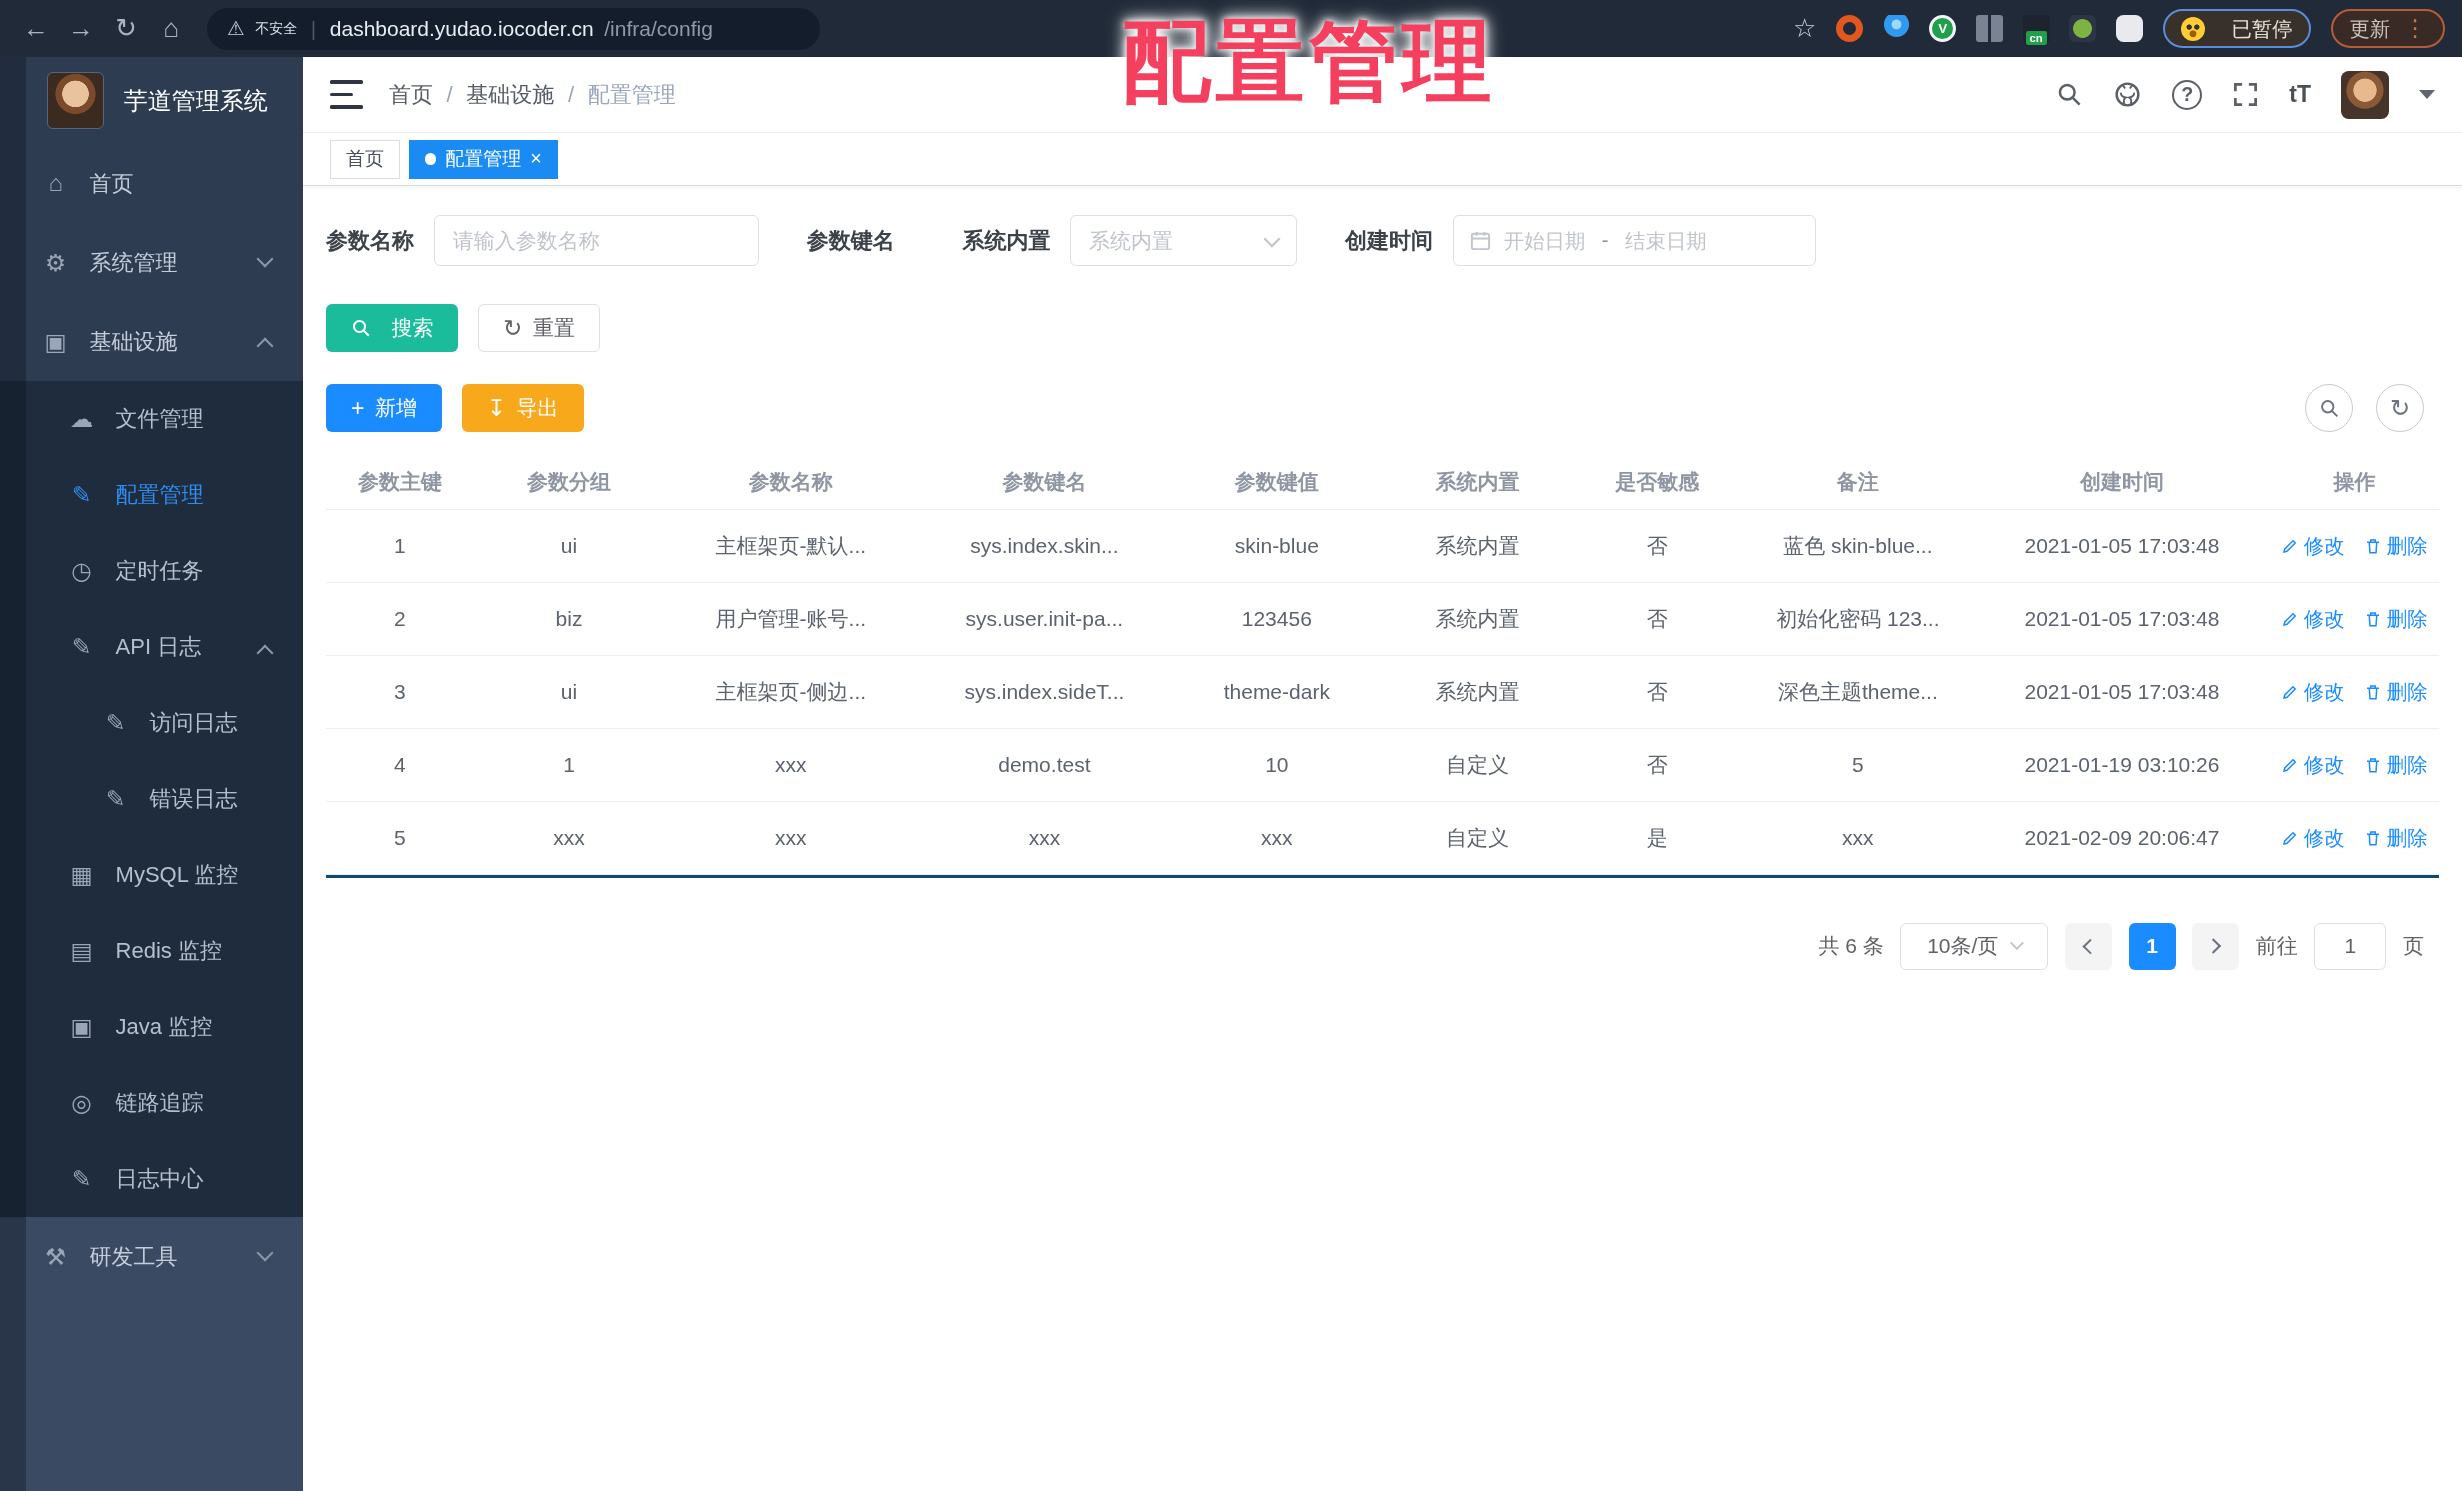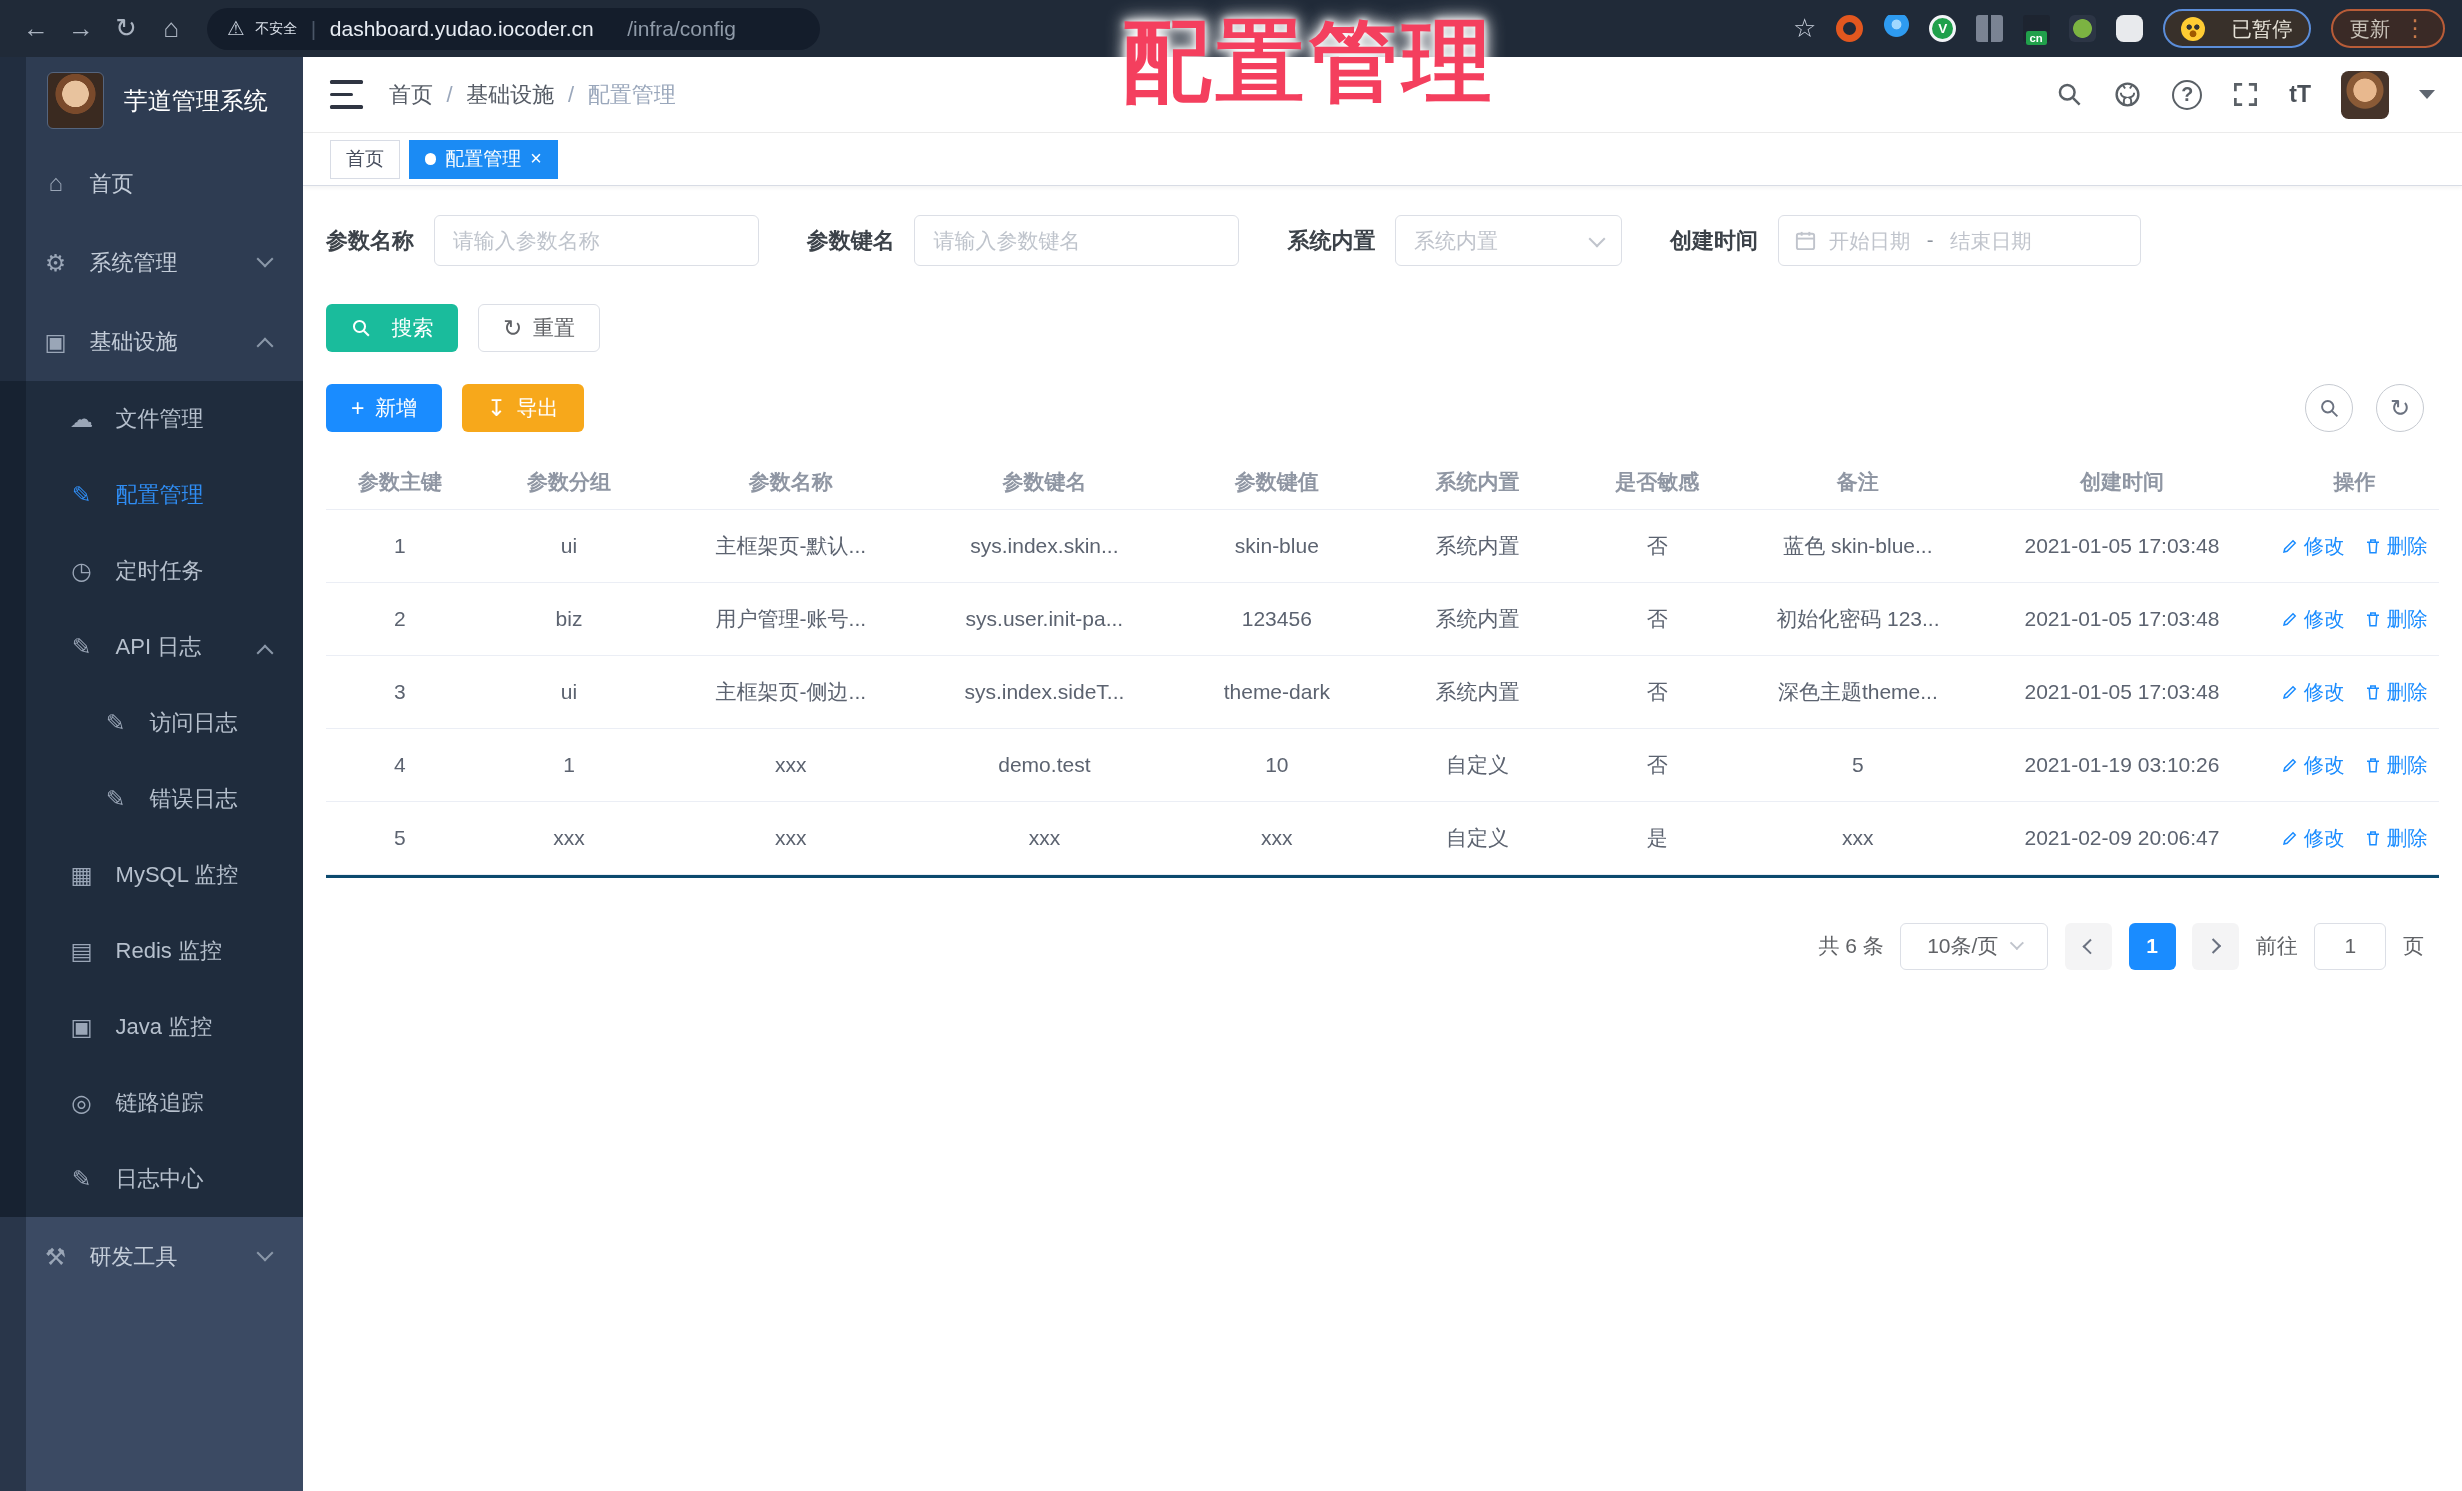--- a/index.html
+++ b/index.html
@@ -7,21 +7,21 @@
   body { font-family:"Liberation Sans","DejaVu Sans",sans-serif; background:#fff; position:relative; font-size:21px; color:#5c6370; }
 
   
   .browser-bar { height:57px; background:#202a38; display:flex; align-items:center; padding:0 16.6px; gap:6px; }
   .nav-ico { width:39px; height:39px; display:flex; align-items:center; justify-content:center; color:#aab3c0; font-size:26px; border-radius:50%; cursor:pointer; }
   .url-pill { margin-left:10.6px; width:613px; height:42px; background:#141d2b; border-radius:21px; display:flex; align-items:center; padding:0 19.7px; gap:10.6px; }
   .warn-ico { color:#c9d1dc; font-size:19.7px; }
   .insecure { color:#dbe1ea; font-size:14px; }
   .url-divider { color:#4a5667; font-size:21px; padding:0 3px; }
   .url-host { color:#e8edf4; font-size:21px; }
-  .url-path { color:#8f9aa8; font-size:21px;margin-left:23px; }
+  .url-path { color:#8f9aa8; font-size:21px; }
   .chrome-right { margin-left:auto; display:flex; align-items:center; gap:19.7px; }
   .star-ico { color:#cfd6e2; font-size:26px; }
   .ext { width:27px; height:27px; display:inline-flex; align-items:center; justify-content:center; position:relative; border-radius:6px; font-size:12px; }
   .ext.ring { border:7.6px solid #e2571f; border-radius:50%; background:transparent; }
   .ext.pin { background:radial-gradient(circle at 50% 35%,#9fd8ff 0 4.5px,#2e9bf0 5.3px 12px,transparent 13px); }
   .ext.greenv { background:#1fa04b; border:3.8px solid #f2f4f7; border-radius:50%; color:#fff; font-weight:bold; font-size:13.6px; }
   .ext.grid { background:linear-gradient(90deg,#8a93a3 0 12px,#202a38 12px 15px,#8a93a3 15px); border-radius:3px; opacity:.85; }
   .ext.badge { background:#1d2430; border-radius:3px; }
   .ext.badge .ext-label { position:absolute; bottom:-3px; left:3px; background:#21a04b; color:#fff; font-size:11.3px; padding:0.8px 3.8px; border-radius:2.3px; font-weight:bold; }
   .ext.leaf { background:radial-gradient(circle at 50% 50%,#7cb342 0 9px,#2c3545 9.8px); border-radius:6px; }
@@ -298,21 +298,20 @@
 
     <div class="content">
 
       <div class="filter-row">
         <div class="f-group">
           <span class="f-label">参数名称</span>
           <input class="f-input" placeholder="请输入参数名称" style="">
         </div>
         <div class="f-group">
           <span class="f-label">参数键名</span>
-          <input class="f-input" placeholder="请输入参数键名" style="">
         </div>
         <div class="f-group">
           <span class="f-label">系统内置</span>
           <div class="f-select">
             <span>系统内置</span>
             <span class="chev down"></span>
           </div>
         </div>
         <div class="f-group" style="margin-right:0;">
           <span class="f-label">创建时间</span>

